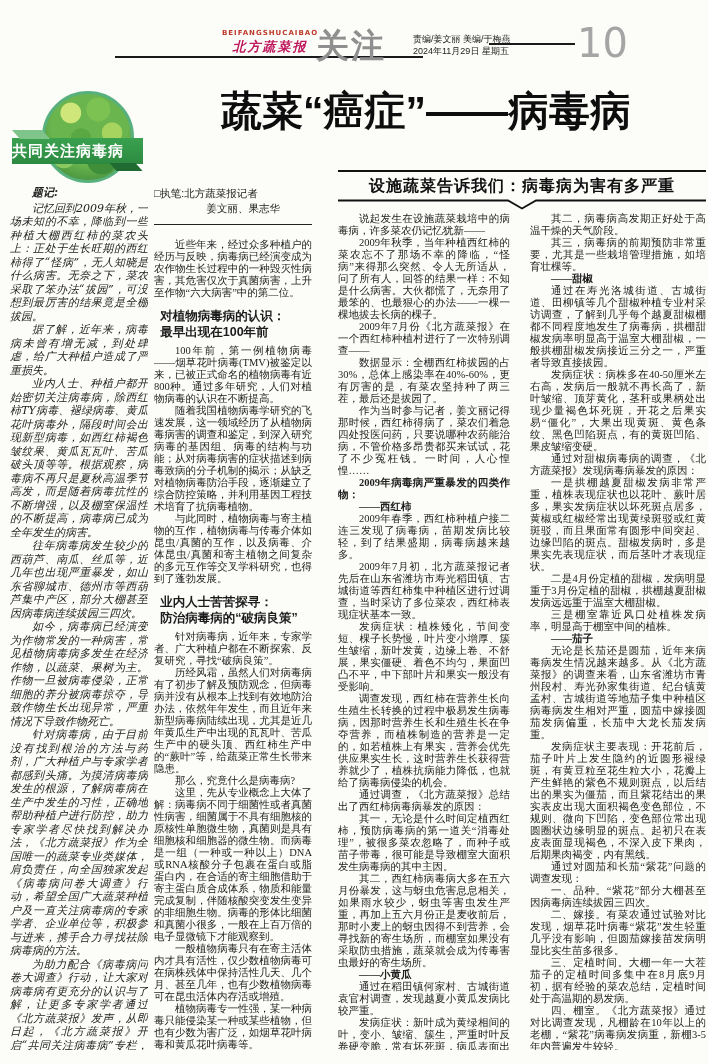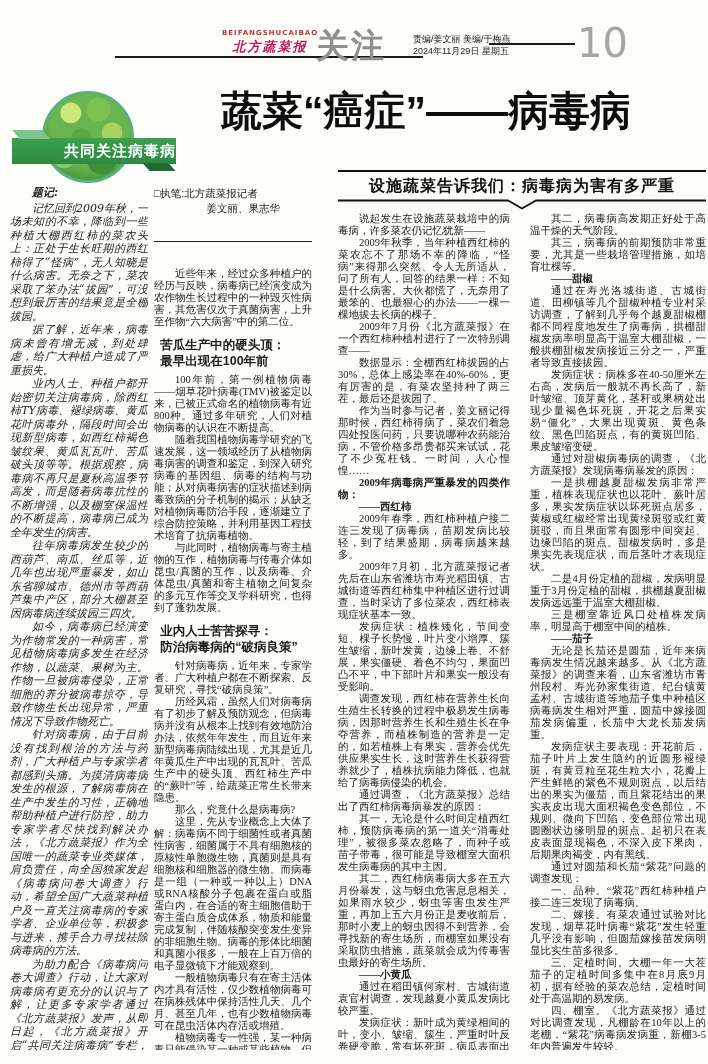--- a/index.html
+++ b/index.html
@@ -24,24 +24,24 @@
   .badge-photo{position:absolute;left:42px;top:91px;width:86px;height:86px;border-radius:50%;
       border:3px solid #58b07c;background-color:#459142;
       background-image:
         radial-gradient(circle at 30% 22%, #cfe77a 0 11%, transparent 12%),
         radial-gradient(circle at 62% 18%, #7cc253 0 13%, transparent 14%),
         radial-gradient(circle at 78% 45%, #a6d45f 0 12%, transparent 13%),
         radial-gradient(circle at 42% 52%, #5aa844 0 15%, transparent 16%),
         radial-gradient(circle at 22% 72%, #8bc860 0 13%, transparent 14%),
         radial-gradient(circle at 66% 76%, #3f8f3a 0 17%, transparent 18%),
         radial-gradient(circle at 52% 38%, #6ab54d 0 55%, #2f7a33 100%);}
-  .badge-ribbon{position:absolute;left:12px;top:138px;width:164px;height:26px;
+  .badge-ribbon{position:absolute;left:12px;top:138px;width:131px;height:26px;
       background:linear-gradient(#3aa14f,#2d8a41);color:#fff;
       font-family:"Liberation Sans",sans-serif;font-weight:bold;font-size:15px;
-      line-height:26px;text-align:right;letter-spacing:1px;}
+      line-height:26px;text-align:left;letter-spacing:1px;}
   .badge-ribbon::before{content:"";position:absolute;left:4px;top:-8px;width:30px;height:9px;
       background:#7fc48a;transform:skewX(42deg);}
   .badge-ribbon::after{content:"";position:absolute;right:4px;bottom:-7px;width:26px;height:8px;
       background:#1f6b31;transform:skewX(42deg);}
 
   
   .headline{position:absolute;left:150px;top:84px;width:552px;text-align:center;
       font-family:"Liberation Sans",sans-serif;font-weight:900;font-size:41px;
       color:#0d0d0d;letter-spacing:0;}
 
@@ -58,21 +58,21 @@
       font-family:"DejaVu Serif",serif;font-style:italic;font-size:11px;line-height:13.5px;}
   .col-2{left:154px;top:184px;width:158px;height:866px;font-size:10.5px;line-height:12px;}
   .col-3{left:338px;top:213px;width:172px;height:837px;font-size:10.5px;line-height:12px;}
   .col-4{left:530px;top:213px;width:176px;height:837px;font-size:10.5px;line-height:12px;}
 
   .p{margin:0;text-indent:2em;text-align:justify;word-break:break-all;}
   .sub{font-weight:bold;}
   .boldline{font-weight:bold;}
   .intro-title{font-weight:bold;text-indent:2em;margin:0 0 2px;}
 
-  .byline-wrap{border-bottom:1.5px solid #222;padding:2px 0 25px;margin-bottom:26px;
+  .byline-wrap{border-bottom:1.5px solid #222;padding:2px 0 8px;margin-bottom:14px;
       font-family:"Liberation Sans",sans-serif;font-size:10.5px;line-height:15px;}
   .byline-l2{text-indent:5em;}
   .sechead{font-family:"Liberation Sans",sans-serif;font-weight:bold;font-size:12.5px;
       line-height:16px;margin:9px 0 5px;text-indent:0.5em;}
 </style>
 </head>
 <body>
 
 <div class="page">
 
@@ -113,21 +113,21 @@
     <p class="p">为助力配合《病毒病问卷大调查》行动，让大家对病毒病有更充分的认识与了解，让更多专家学者通过《北方蔬菜报》发声，从即日起，《北方蔬菜报》开启“共同关注病毒病”专栏，陆续刊发一系列相关文章，以飨读者。</p>
   </div>
 
   <div class="col col-2">
     <div class="byline-wrap">
       <div>□执笔:北方蔬菜报记者</div>
       <div class="byline-l2">姜文丽、果志华</div>
     </div>
     <p class="p">近些年来，经过众多种植户的经历与反映，病毒病已经演变成为农作物生长过程中的一种毁灭性病害，其危害仅次于真菌病害，上升至作物“六大病害”中的第二位。</p>
     <div class="sechead">
-      <div>苦瓜生产中的硬头顶：</div>
+      <div>对植物病毒病的认识：</div>
       <div>最早出现在100年前</div>
     </div>
     <p class="p">100年前，第一例植物病毒——烟草花叶病毒(TMV)被鉴定以来，已被正式命名的植物病毒有近800种。通过多年研究，人们对植物病毒的认识在不断提高。</p>
     <p class="p">随着我国植物病毒学研究的飞速发展，这一领域经历了从植物病毒病害的调查和鉴定，到深入研究病毒的基因组、病毒的结构与功能；从对病毒病害的症状描述到病毒致病的分子机制的揭示；从缺乏对植物病毒防治手段，逐渐建立了综合防控策略，并利用基因工程技术培育了抗病毒植物。</p>
     <p class="p">与此同时，植物病毒与寄主植物的互作，植物病毒与传毒介体如昆虫/真菌的互作，以及病毒、介体昆虫/真菌和寄主植物之间复杂的多元互作等交叉学科研究，也得到了蓬勃发展。</p>
     <div class="sechead">
       <div>业内人士苦苦探寻：</div>
       <div>防治病毒病的“破病良策”</div>
     </div>
     <p class="p">针对病毒病，近年来，专家学者、广大种植户都在不断探索、反复研究，寻找“破病良策”。</p>
@@ -166,20 +166,20 @@
     <p class="p">通过在寿光洛城街道、古城街道、田柳镇等几个甜椒种植专业村采访调查，了解到几乎每个越夏甜椒棚都不同程度地发生了病毒病，拱棚甜椒发病率明显高于温室大棚甜椒，一般拱棚甜椒发病接近三分之一，严重者导致直接拔园。</p>
     <p class="p">发病症状：病株多在40-50厘米左右高，发病后一般就不再长高了，新叶皱缩、顶芽黄化，茎秆或果柄处出现少量褐色坏死斑，开花之后果实易“僵化”，大果出现黄斑、黄色条纹、黑色凹陷斑点，有的黄斑凹陷、果皮皱缩变硬。</p>
     <p class="p">通过对甜椒病毒病的调查，《北方蔬菜报》发现病毒病暴发的原因：</p>
     <p class="p">一是拱棚越夏甜椒发病非常严重，植株表现症状也以花叶、蕨叶居多，果实发病症状以坏死斑点居多，黄椒或红椒经常出现黄绿斑驳或红黄斑驳，而且果面常有圆形中间突起、边缘凹陷的斑点。甜椒发病时，多是果实先表现症状，而后茎叶才表现症状。</p>
     <p class="p">二是4月份定植的甜椒，发病明显重于3月份定植的甜椒，拱棚越夏甜椒发病远远重于温室大棚甜椒。</p>
     <p class="p">三是棚室靠近风口处植株发病率，明显高于棚室中间的植株。</p>
     <p class="p sub">——茄子</p>
     <p class="p">无论是长茄还是圆茄，近年来病毒病发生情况越来越多。从《北方蔬菜报》的调查来看，山东省潍坊市青州段村、寿光孙家集街道、纪台镇黄孟村、古城街道等地茄子集中种植区病毒病发生相对严重，圆茄中嫁接圆茄发病偏重，长茄中大龙长茄发病重。</p>
     <p class="p">发病症状主要表现：开花前后，茄子叶片上发生隐约的近圆形褪绿斑，有黄豆粒至花生粒大小，花瓣上产生鲜艳的紫色不规则斑点，以后结出的果实为僵茄，而且紫花结出的果实表皮出现大面积褐色变色部位，不规则、微向下凹陷，变色部位常出现圆圈状边缘明显的斑点。起初只在表皮表面显现褐色，不深入皮下果肉，后期果肉褐变，内有黑线。</p>
     <p class="p">通过对圆茄和长茄“紫花”问题的调查发现：</p>
-    <p class="p">一、品种。“紫花”西红柿种植户接二连三发现了病毒病。</p>
+    <p class="p">一、品种。“紫花”部分大棚甚至因病毒病连续拔园三四次。</p>
     <p class="p">二、嫁接。有菜农通过试验对比发现，烟草花叶病毒“紫花”发生轻重几乎没有影响，但圆茄嫁接苗发病明显比实生苗多很多。</p>
     <p class="p">三、定植时间。大棚一年一大茬茄子的定植时间多集中在8月底9月初，据有经验的菜农总结，定植时间处于高温期的易发病。</p>
     <p class="p">四、棚室。《北方蔬菜报》通过对比调查发现，凡棚龄在10年以上的老棚，“紫花”病毒病发病重，新棚3-5年内普遍发生较轻。</p>
 
   </div>
 
 </div>
 
 </body></html>

